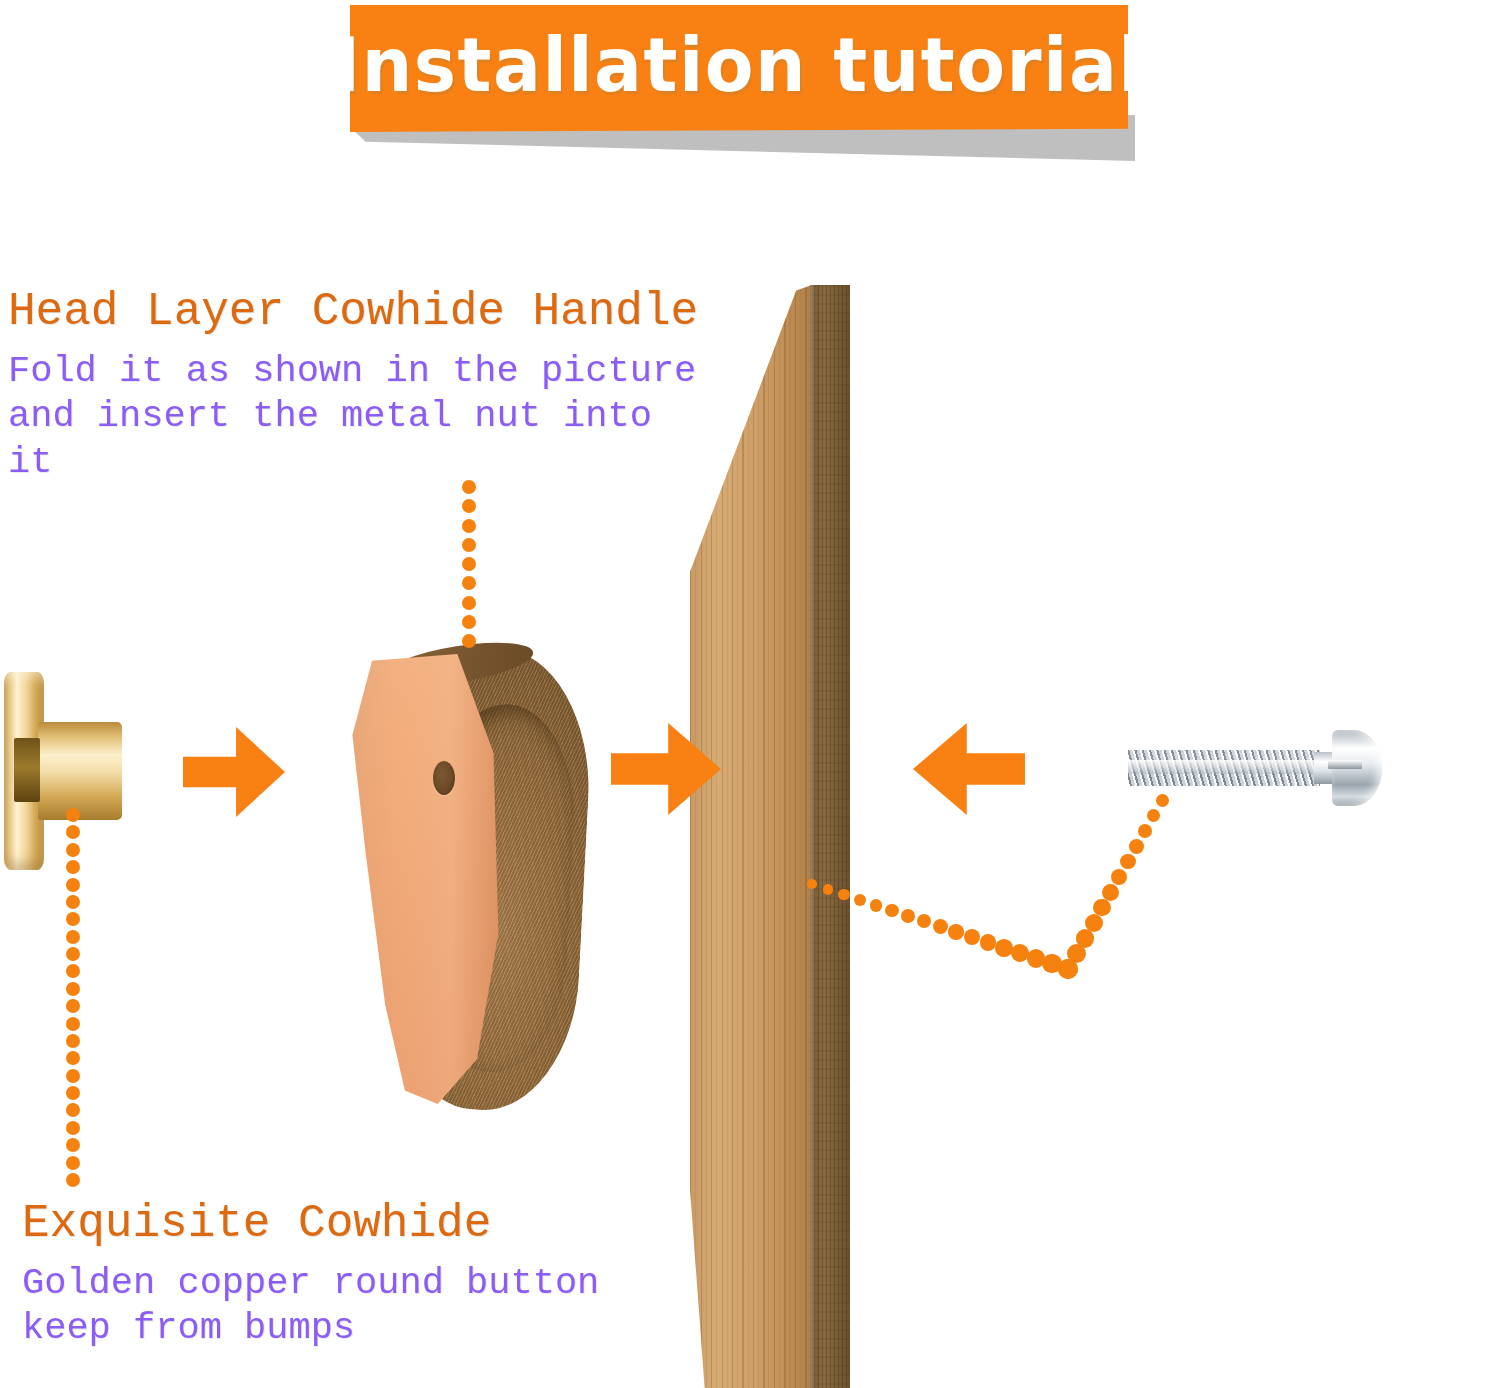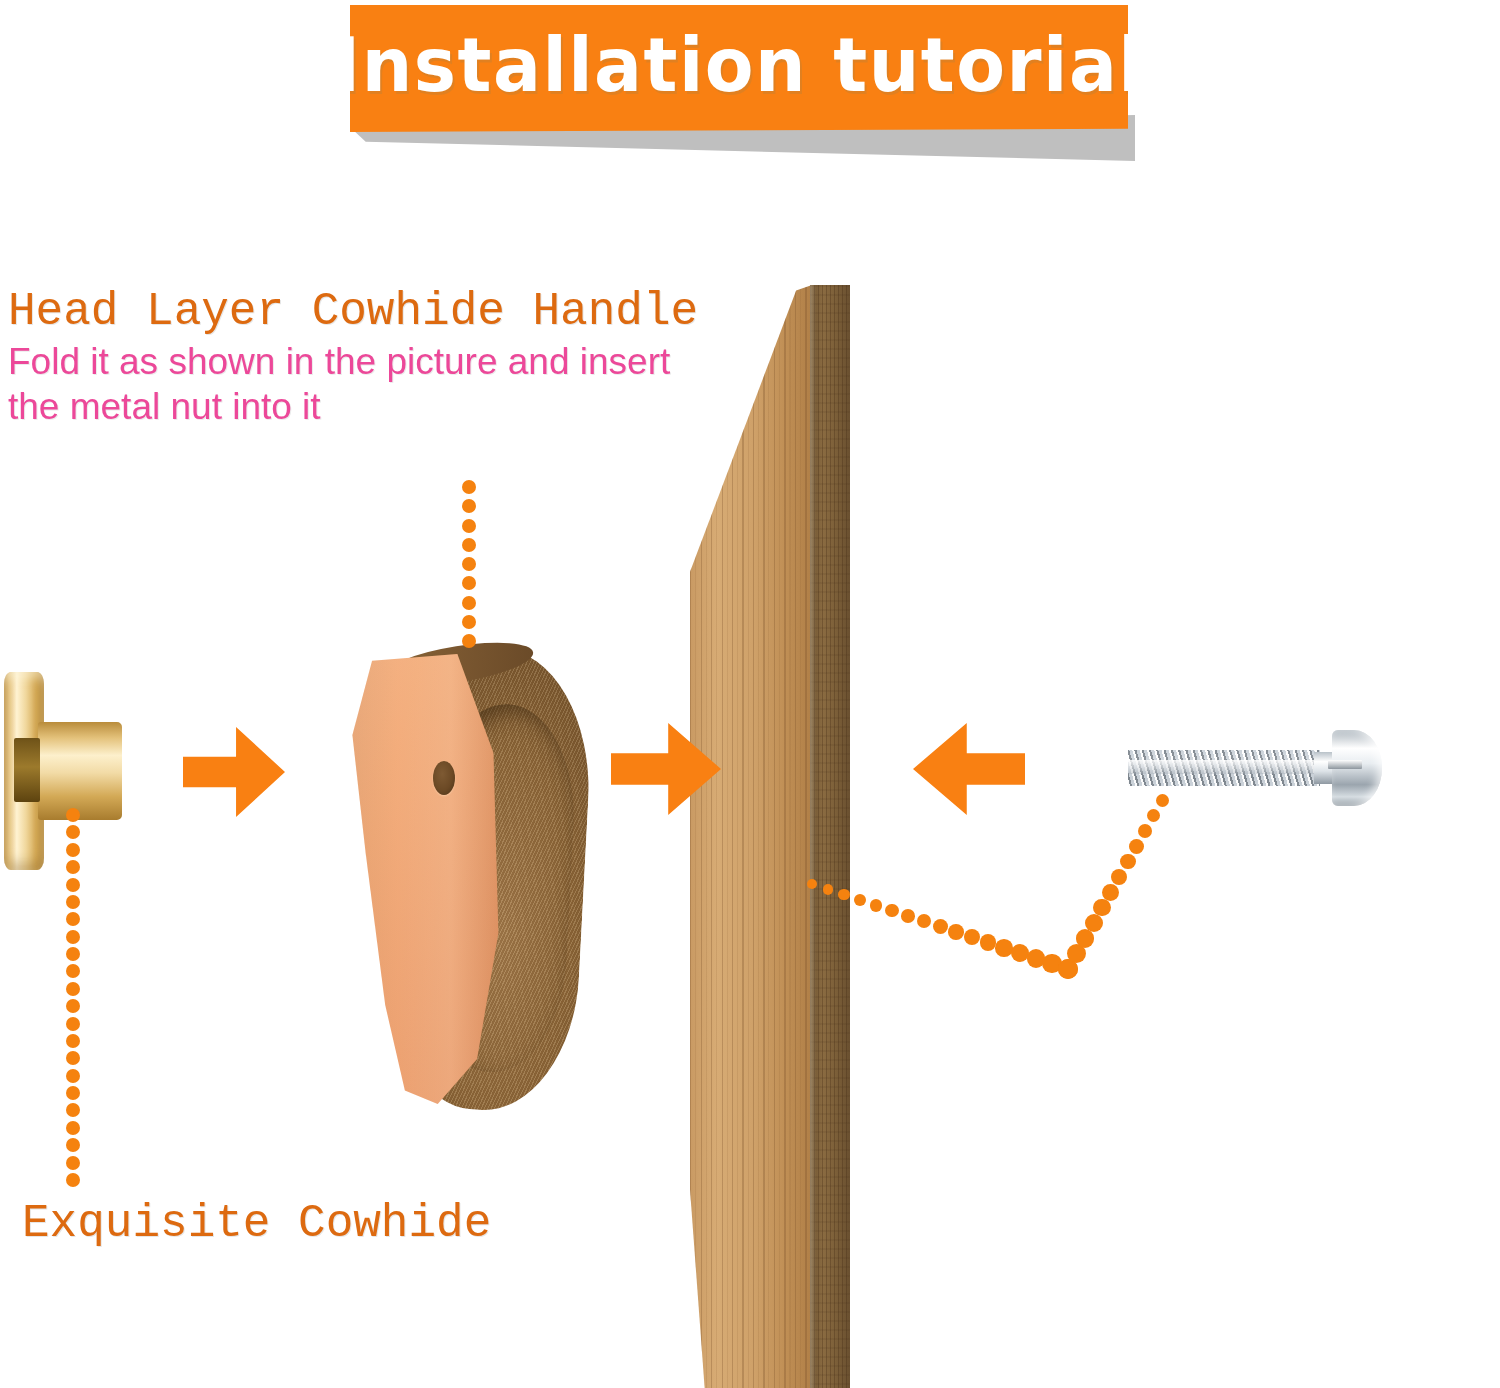--- a/index.html
+++ b/index.html
@@ -66,25 +66,25 @@
   .callout { position: absolute; }
   .callout-title {
     color: #dd6a10;
     font-family: Liberation Mono, monospace;
     font-size: 46px;
     line-height: 1.05;
     white-space: nowrap;
     text-shadow: 1px 1px 0 rgba(200,200,200,0.45);
   }
   .callout-body {
-    color: #ec4899;
-    font-family: Liberation Sans, sans-serif;
+    color: #8b5cf6;
+    font-family: Liberation Mono, monospace;
     font-size: 37px;
     line-height: 1.22;
-    margin-top: 3px;
+    margin-top: 13px;
     text-shadow: 1px 1px 0 rgba(205,205,205,0.4);
   }
 
   #callout-handle   { left: 8px;  top: 288px; width: 700px; }
   #callout-hardware { left: 22px; top: 1200px; width: 640px; }
   #callout-nut      { left: 912px; top: 988px; width: 580px; }
 
   
   .arrow {
     position: absolute;
@@ -395,20 +395,21 @@
   <div id="leader-hardware"></div>
   <div id="leader-nut"></div>
 
   <div class="callout" id="callout-handle">
     <div class="callout-title">Head Layer Cowhide Handle</div>
     <div class="callout-body">Fold it as shown in the picture and insert the metal nut into it</div>
   </div>
 
   <div class="callout" id="callout-hardware">
     <div class="callout-title">Exquisite Cowhide</div>
+    <div class="callout-body">Golden copper round button keep from bumps</div>
   </div>
 
 
 <div class="dot" style="left: 462px; top: 480px; width: 14px; height: 14px; background: rgb(245, 130, 15);"></div>
     <div class="dot" style="left: 462px; top: 499.25px; width: 14px; height: 14px; background: rgb(245, 130, 15);"></div>
     <div class="dot" style="left: 462px; top: 518.5px; width: 14px; height: 14px; background: rgb(245, 130, 15);"></div>
     <div class="dot" style="left: 462px; top: 537.75px; width: 14px; height: 14px; background: rgb(245, 130, 15);"></div>
     <div class="dot" style="left: 462px; top: 557px; width: 14px; height: 14px; background: rgb(245, 130, 15);"></div>
     <div class="dot" style="left: 462px; top: 576.25px; width: 14px; height: 14px; background: rgb(245, 130, 15);"></div>
     <div class="dot" style="left: 462px; top: 595.5px; width: 14px; height: 14px; background: rgb(245, 130, 15);"></div>

